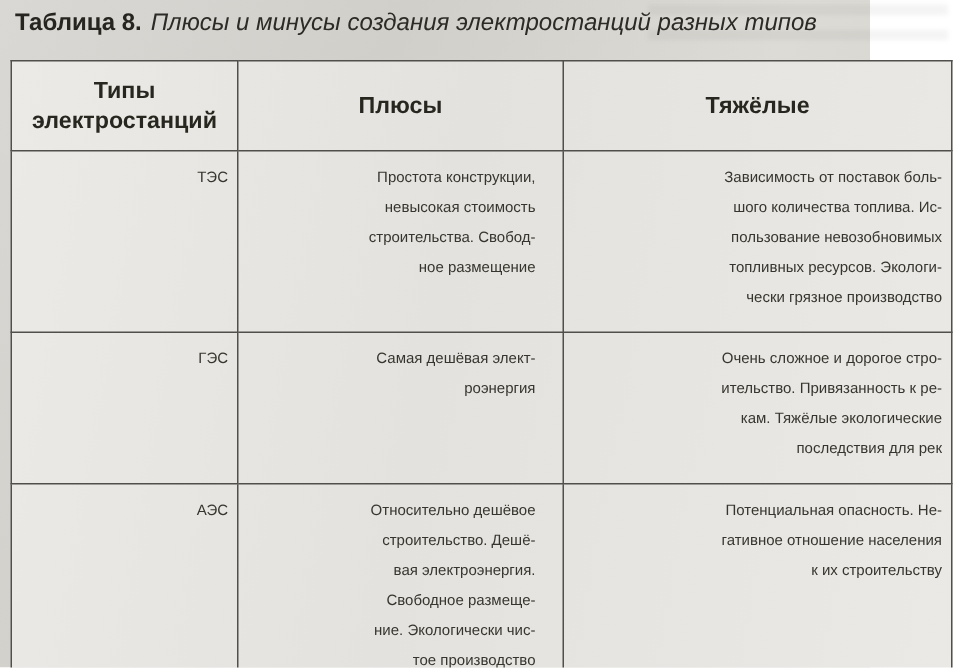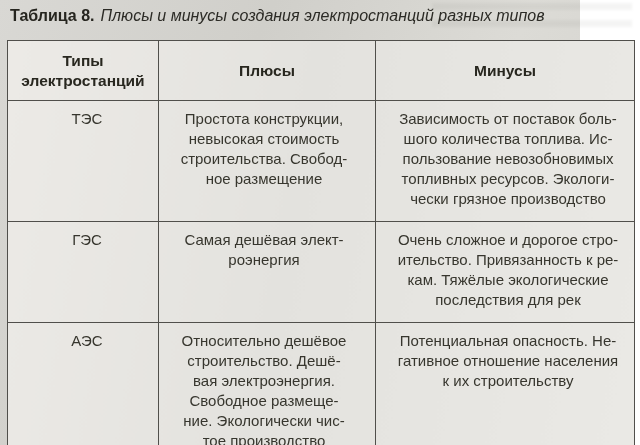--- a/index.html
+++ b/index.html
@@ -61,24 +61,24 @@
   }
   table.grid th {
     font-size: 15.5px;
     font-weight: bold;
     text-align: center;
     vertical-align: middle;
     line-height: 20px;
     color: #28271f;
   }
   table.grid td {
-    font-size: 15px;
+    font-size: 10px;
     line-height: 20px;
     vertical-align: top;
-    text-align: center;
+    text-align: right;
     color: #37362e;
   }
   tr.r-head { height: 60px; }
   tr.r-tes  { height: 113px; }
   tr.r-ges  { height: 93px; }
   tr.r-aes  { height: 127px; }
   td.c-type { padding: 8px 6px 0 14px; }
   td.c-pros { padding: 8px 18px 0 12px; }
   td.c-cons { padding: 8px 6px 12px 12px; }
 </style>
@@ -102,21 +102,21 @@
     <colgroup>
       <col style="width:151px">
       <col style="width:217px">
       <col style="width:259px">
     </colgroup>
     <thead>
       <tr class="r-head">
         <th>Типы
 электростанций</th>
         <th>Плюсы</th>
-        <th>Минусы</th>
+        <th>Тяжёлые</th>
       </tr>
     </thead>
     <tbody>
       <tr class="r-tes">
         <td class="c-type">ТЭС</td>
         <td class="c-pros">Простота конструкции,
 невысокая стоимость
 строительства. Свобод-
 ное размещение</td>
         <td class="c-cons">Зависимость от поставок боль-

